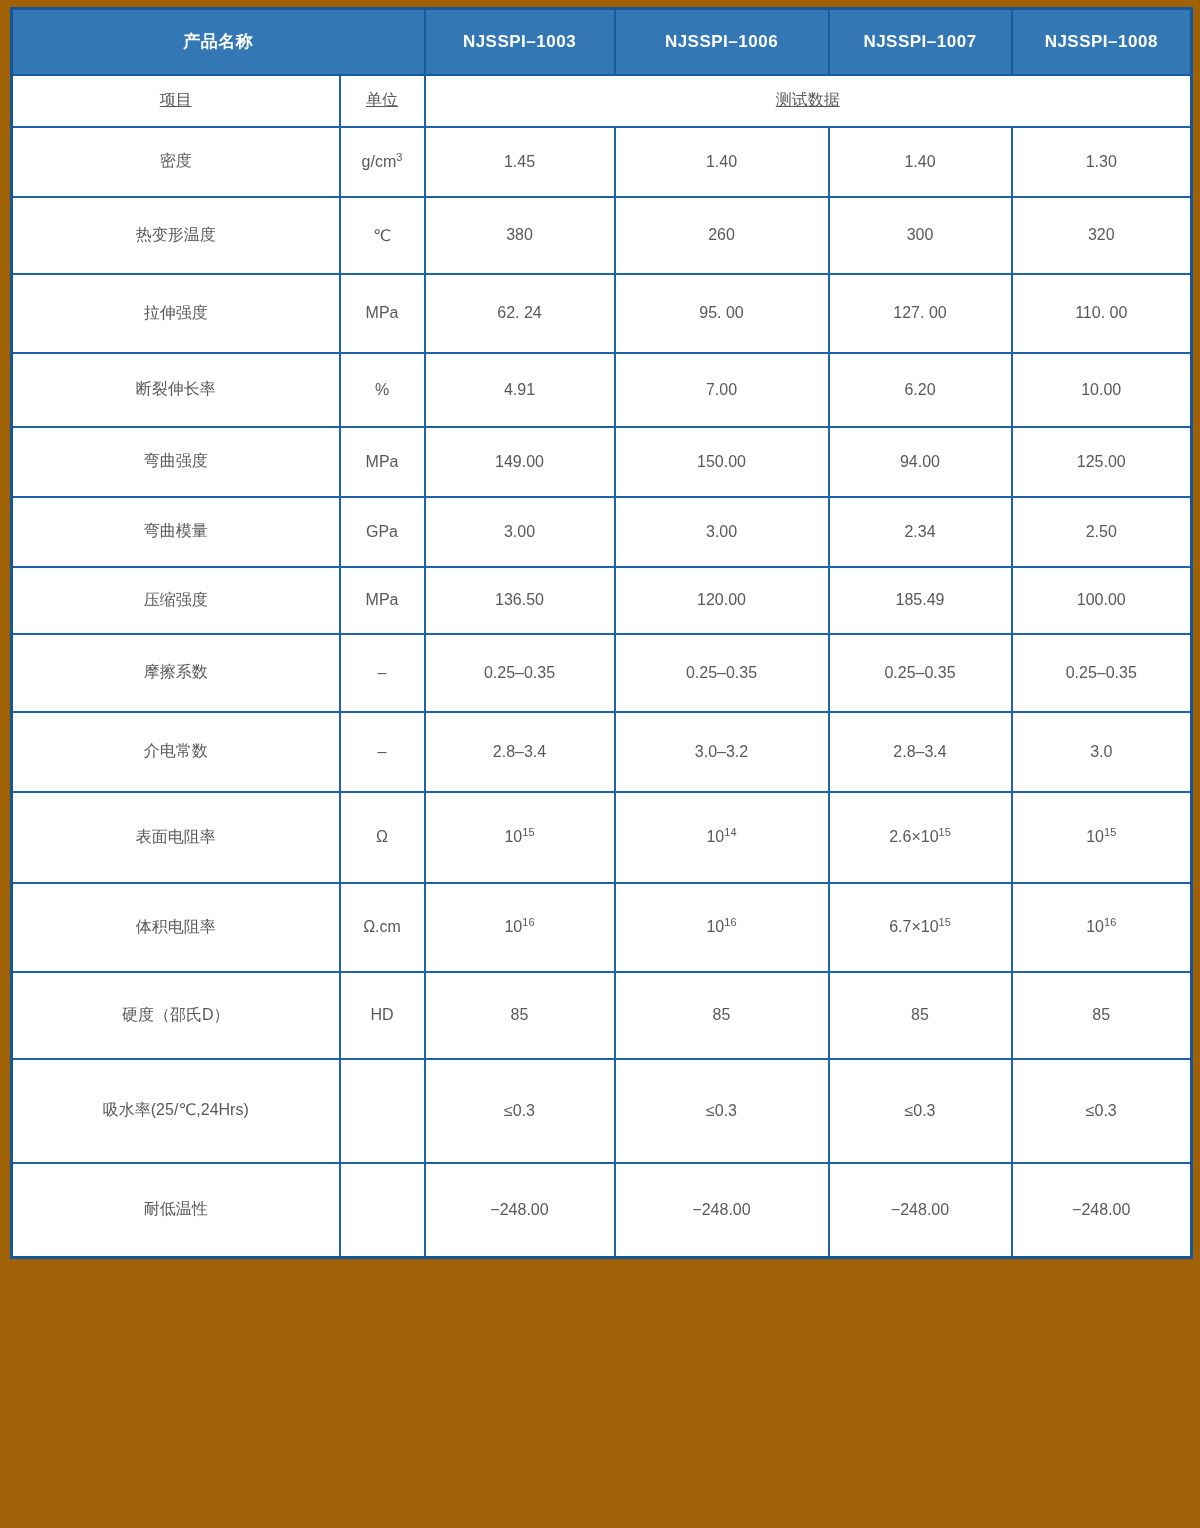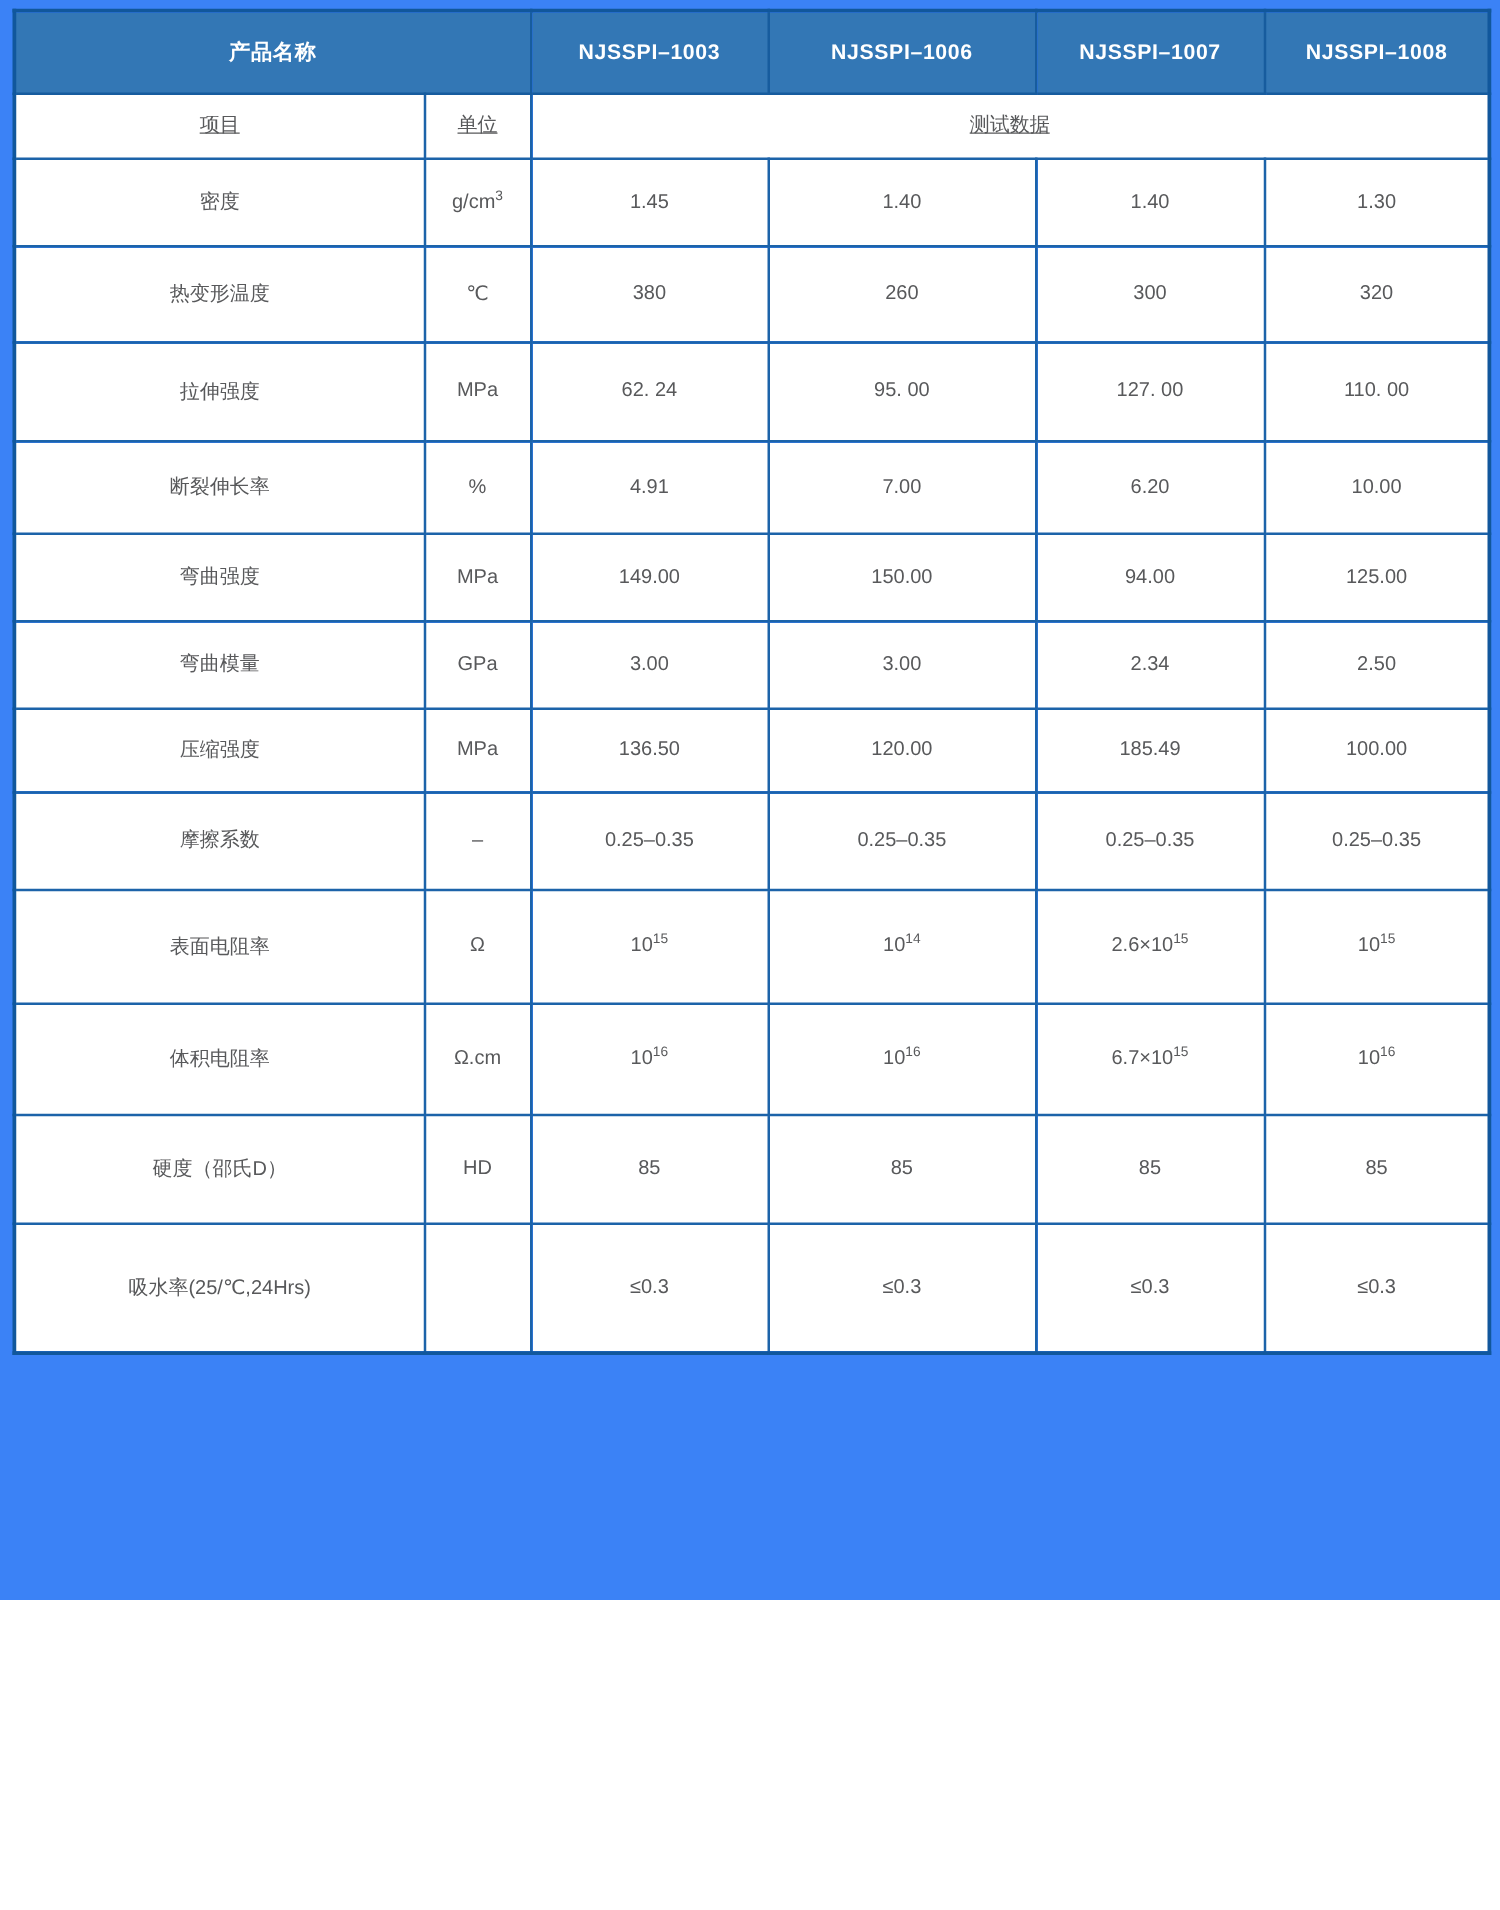--- a/index.html
+++ b/index.html
@@ -3,22 +3,22 @@
 <meta charset="utf-8">
 <style>
   html, body {
     margin: 0;
     padding: 0;
     background: #ffffff;
     font-family: "Liberation Sans", "DejaVu Sans", sans-serif;
   }
   .page {
     width: 1200px;
-    height: 1280px;
-    background: #3b82f6;
+    height: 1528px;
+    background: #a16207;
     box-sizing: border-box;
     padding: 7px 10px;
   }
   table.spec {
     width: 1180px;
     border-collapse: collapse;
     table-layout: fixed;
     border: 3px solid #11579c;
   }
   table.spec th, table.spec td {
@@ -144,20 +144,28 @@
         <td>100.00</td>
       </tr>
       <tr style="height:78px">
         <td>摩擦系数</td>
         <td>–</td>
         <td>0.25–0.35</td>
         <td>0.25–0.35</td>
         <td>0.25–0.35</td>
         <td>0.25–0.35</td>
       </tr>
+      <tr style="height:80px">
+        <td>介电常数</td>
+        <td>–</td>
+        <td>2.8–3.4</td>
+        <td>3.0–3.2</td>
+        <td>2.8–3.4</td>
+        <td>3.0</td>
+      </tr>
       <tr style="height:91px">
         <td>表面电阻率</td>
         <td>Ω</td>
         <td>10<sup>15</sup></td>
         <td>10<sup>14</sup></td>
         <td>2.6×10<sup>15</sup></td>
         <td>10<sup>15</sup></td>
       </tr>
       <tr style="height:89px">
         <td>体积电阻率</td>
@@ -176,15 +184,23 @@
         <td>85</td>
       </tr>
       <tr style="height:104px">
         <td>吸水率(25/℃,24Hrs)</td>
         <td></td>
         <td>≤0.3</td>
         <td>≤0.3</td>
         <td>≤0.3</td>
         <td>≤0.3</td>
       </tr>
+      <tr style="height:95px">
+        <td>耐低温性</td>
+        <td></td>
+        <td>−248.00</td>
+        <td>−248.00</td>
+        <td>−248.00</td>
+        <td>−248.00</td>
+      </tr>
     </tbody>
   </table>
 </div>
 
 </body></html>

